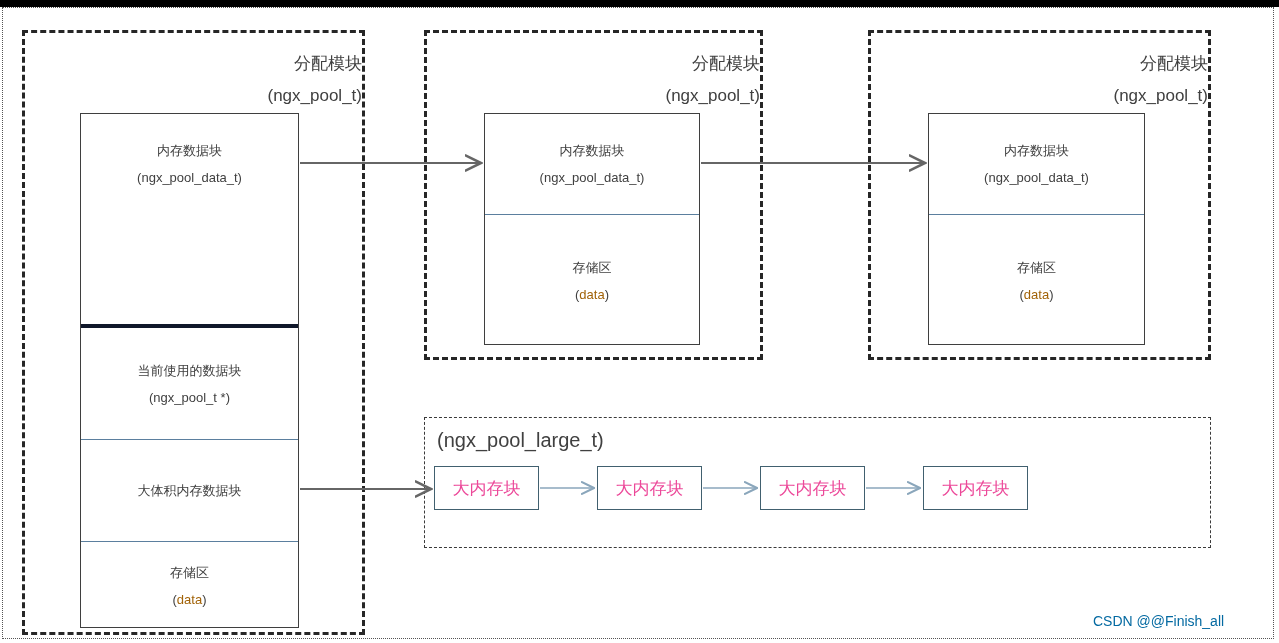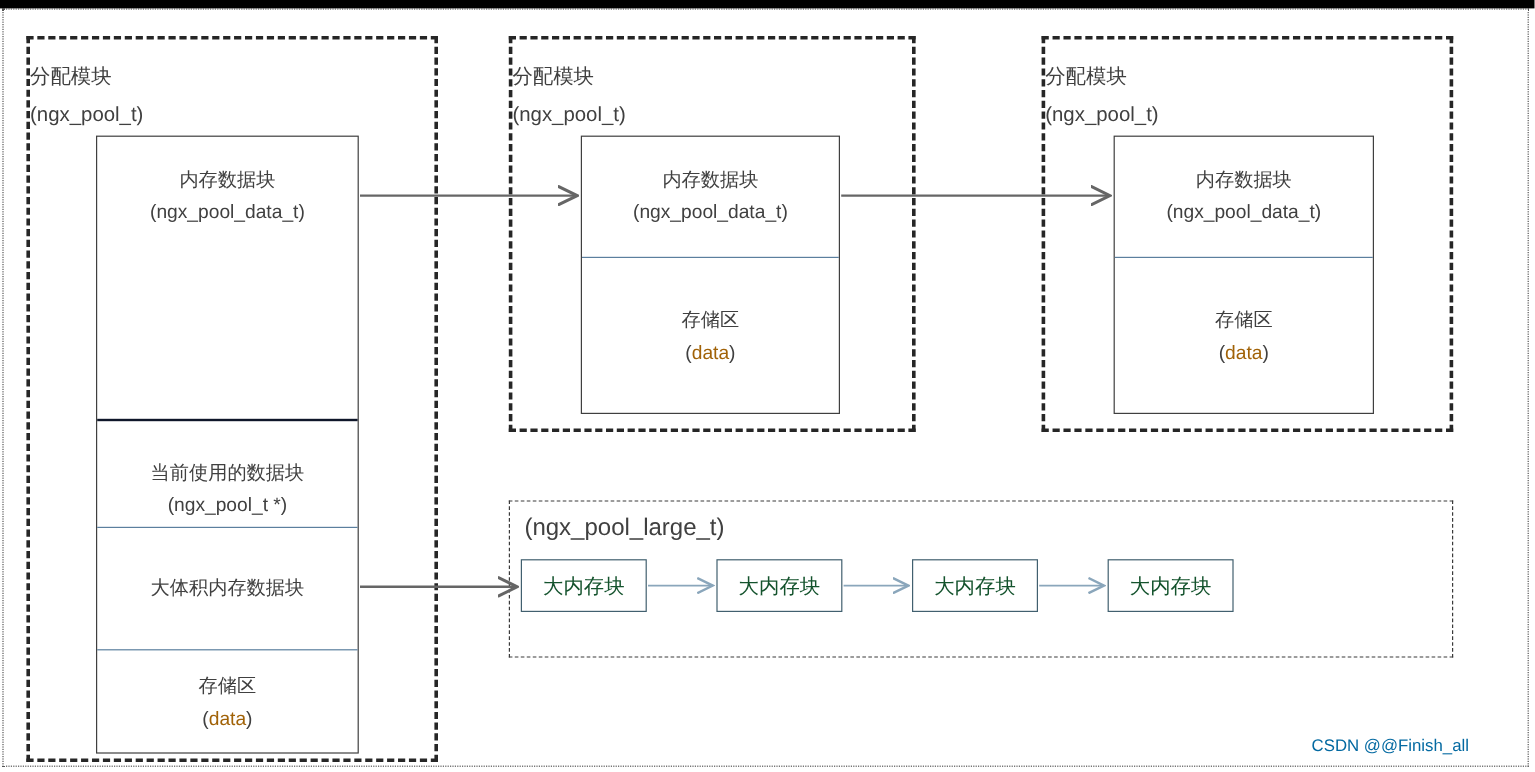--- a/index.html
+++ b/index.html
@@ -36,21 +36,21 @@
   .panel {
     position: absolute;
     border: 3px dashed #262626;
     box-sizing: border-box;
     background: transparent;
   }
   .panel-title {
     position: absolute;
     left: 0;
     width: 100%;
-    text-align: left;
+    text-align: right;
     color: #404040;
     font-size: 17px;
     line-height: 26px;
     white-space: nowrap;
   }
   
   .struct-box {
     position: absolute;
     border: 1px solid #3f3f3f;
     box-sizing: border-box;
@@ -59,21 +59,21 @@
   .field {
     position: absolute;
     left: 0;
     width: 100%;
     box-sizing: border-box;
     display: flex;
     flex-direction: column;
     align-items: center;
     justify-content: center;
     color: #404040;
-    font-size: 16px;
+    font-size: 13px;
     line-height: 27px;
     white-space: nowrap;
   }
   .field + .field {
     border-top: 1px solid #5b7f9e;
   }
   .field-line { display: block; }
   .mono-red { color: #a16207; }
   .paren { color: #404040; }
 
@@ -91,21 +91,21 @@
     white-space: nowrap;
   }
   .large-block {
     position: absolute;
     border: 1px solid #41606f;
     box-sizing: border-box;
     background: #ffffff;
     display: flex;
     align-items: center;
     justify-content: center;
-    color: #14532d;
+    color: #ec4899;
     font-size: 17px;
     white-space: nowrap;
   }
 
   
   .arrow-svg {
     position: absolute;
     overflow: visible;
   }
 
@@ -127,21 +127,21 @@
   <div class="panel" style="left:22px; top:30px; width:343px; height:605px;">
     <div class="panel-title" style="top:18px;">分配模块</div>
     <div class="panel-title" style="top:50px;">(ngx_pool_t)</div>
   </div>
 
   <div class="struct-box" style="left:80px; top:113px; width:219px; height:515px;">
     <div class="field" style="top:0px; height:100px;">
       <span class="field-line">内存数据块</span>
       <span class="field-line">(ngx_pool_data_t)</span>
     </div>
-    <div class="field" style="top:210px; height:115px; border-top:2px solid #0f172a;margin-top:25px;">
+    <div class="field" style="top:210px; height:115px; border-top:4px solid #0f172a;">
       <span class="field-line">当前使用的数据块</span>
       <span class="field-line">(ngx_pool_t *)</span>
     </div>
     <div class="field" style="top:325px; height:102px; border-top:1px solid #5b7f9e;">
       <span class="field-line">大体积内存数据块</span>
     </div>
     <div class="field" style="top:427px; height:88px; border-top:1px solid #5b7f9e;">
       <span class="field-line">存储区</span>
       <span class="field-line">
         <span class="paren">(</span><span class="mono-red">data</span><span class="paren">)</span>

